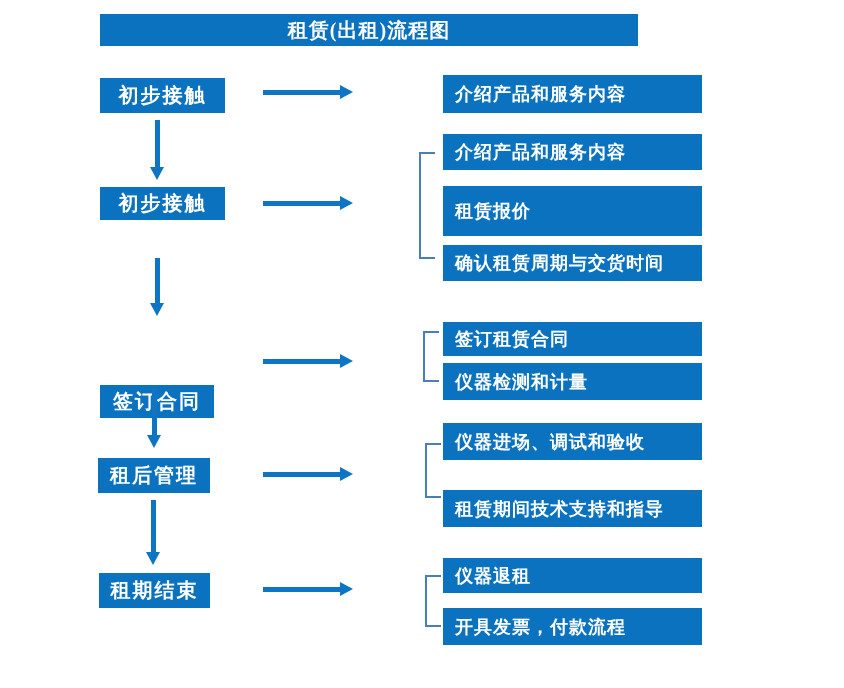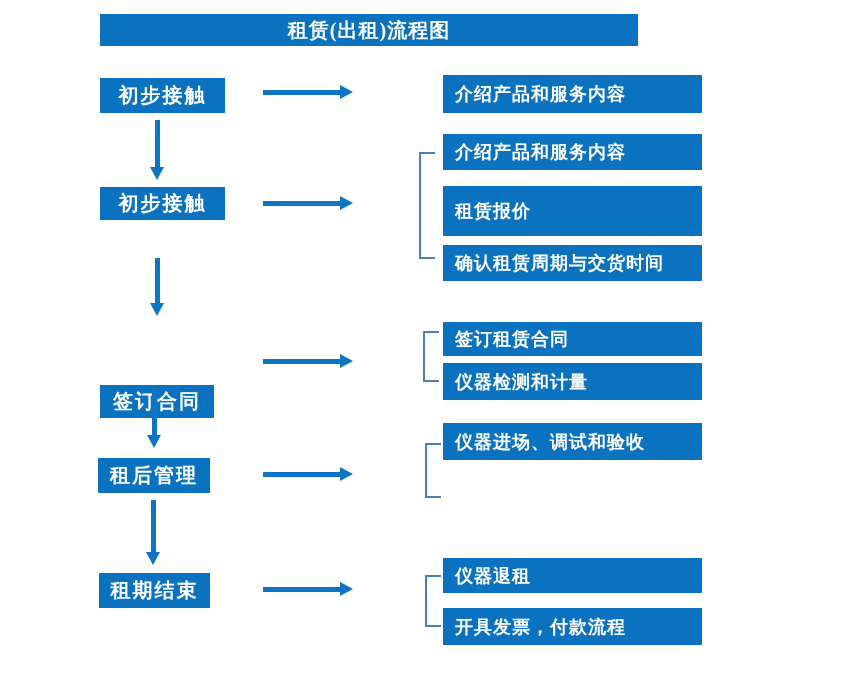--- a/index.html
+++ b/index.html
@@ -117,17 +117,18 @@
   <div class="detail-box" style="top:75px;  height:38px;">介绍产品和服务内容</div>
 
   <div class="detail-box" style="top:134px; height:36px;">介绍产品和服务内容</div>
   <div class="detail-box" style="top:186px; height:50px;">租赁报价</div>
   <div class="detail-box" style="top:245px; height:36px;">确认租赁周期与交货时间</div>
 
   <div class="detail-box" style="top:322px; height:34px;">签订租赁合同</div>
   <div class="detail-box" style="top:363px; height:37px;">仪器检测和计量</div>
 
   <div class="detail-box" style="top:423px; height:37px;">仪器进场、调试和验收</div>
+  <div class="detail-box" style="top:490px; height:37px;">租赁期间技术支持和指导</div>
 
   <div class="detail-box" style="top:558px; height:35px;">仪器退租</div>
   <div class="detail-box" style="top:608px; height:37px;">开具发票，付款流程</div>
 
 </div>
 
 </body></html>

